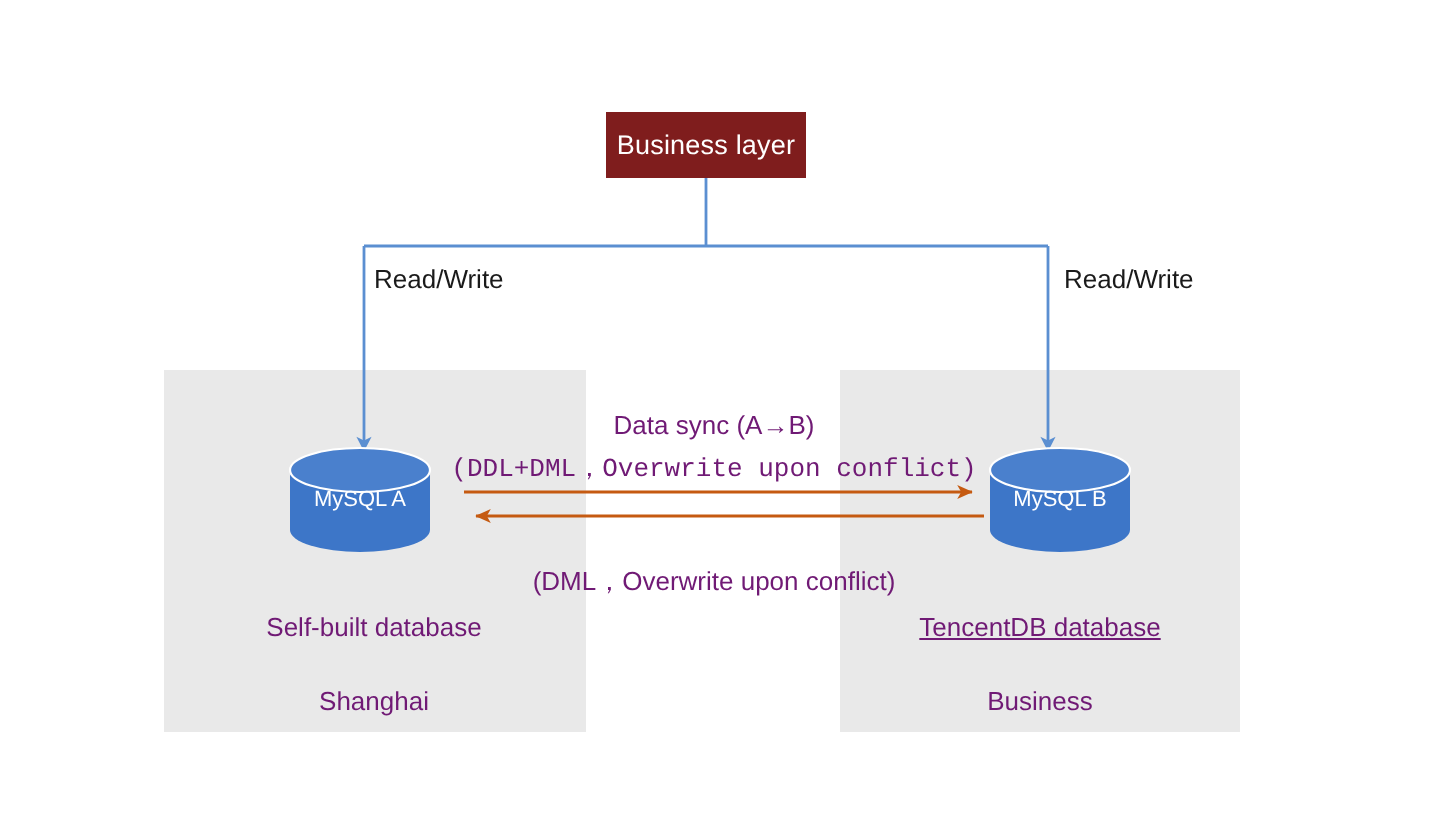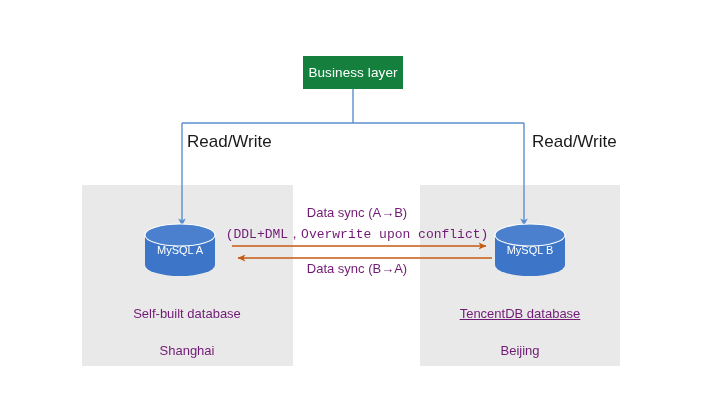--- a/index.html
+++ b/index.html
@@ -23,21 +23,21 @@
   }
   #panel-left  { left: 82px;  top: 185px; width: 211px; height: 181px; }
   #panel-right { left: 420px; top: 185px; width: 200px; height: 181px; }
 
   #business-layer-box {
     position: absolute;
     left: 303px;
     top: 56px;
     width: 100px;
     height: 33px;
-    background: #15803d;
+    background: #7f1d1d;
     color: #ffffff;
     font-size: 13.5px;
     display: flex;
     align-items: center;
     justify-content: center;
     letter-spacing: 0.1px;
   }
 
   .svg-layer {
     position: absolute;
@@ -54,21 +54,21 @@
     font-size: 11px;
     text-align: center;
     width: 80px;
   }
   #cyl-a-label { left: 140px; top: 244px; }
   #cyl-b-label { left: 490px; top: 244px; }
 
   .static-text {
     position: absolute;
     color: #1a1a1a;
-    font-size: 17px;
+    font-size: 13px;
     white-space: nowrap;
   }
   .center-text {
     position: absolute;
     color: #701a75;
     font-size: 13px;
     white-space: nowrap;
     text-align: center;
     transform: translateX(-50%);
   }
@@ -137,20 +137,20 @@
   <div id="business-layer-box">Business layer</div>
 
   <div class="cyl-label" id="cyl-a-label">MySQL A</div>
   <div class="cyl-label" id="cyl-b-label">MySQL B</div>
 
   <div class="static-text" id="rw-left">Read/Write</div>
   <div class="static-text" id="rw-right">Read/Write</div>
 
   <div class="center-text" id="sync-ab-title">Data sync (A→B)</div>
   <div class="center-text" id="sync-ab-detail">(DDL+DML，Overwrite upon conflict)</div>
-  <div class="center-text" id="sync-ba-title">Data sync (B→A)</div>
+  <div class="center-text" id="sync-ba-detail">(DML，Overwrite upon conflict)</div>
 
   <div class="center-text" id="label-selfbuilt">Self-built database</div>
   <div class="center-text" id="label-shanghai">Shanghai</div>
   <div class="center-text" id="label-tencentdb">TencentDB database</div>
-  <div class="center-text" id="label-beijing">Beijing</div>
+  <div class="center-text" id="label-beijing">Business</div>
 
 </div>
 
 </body></html>

